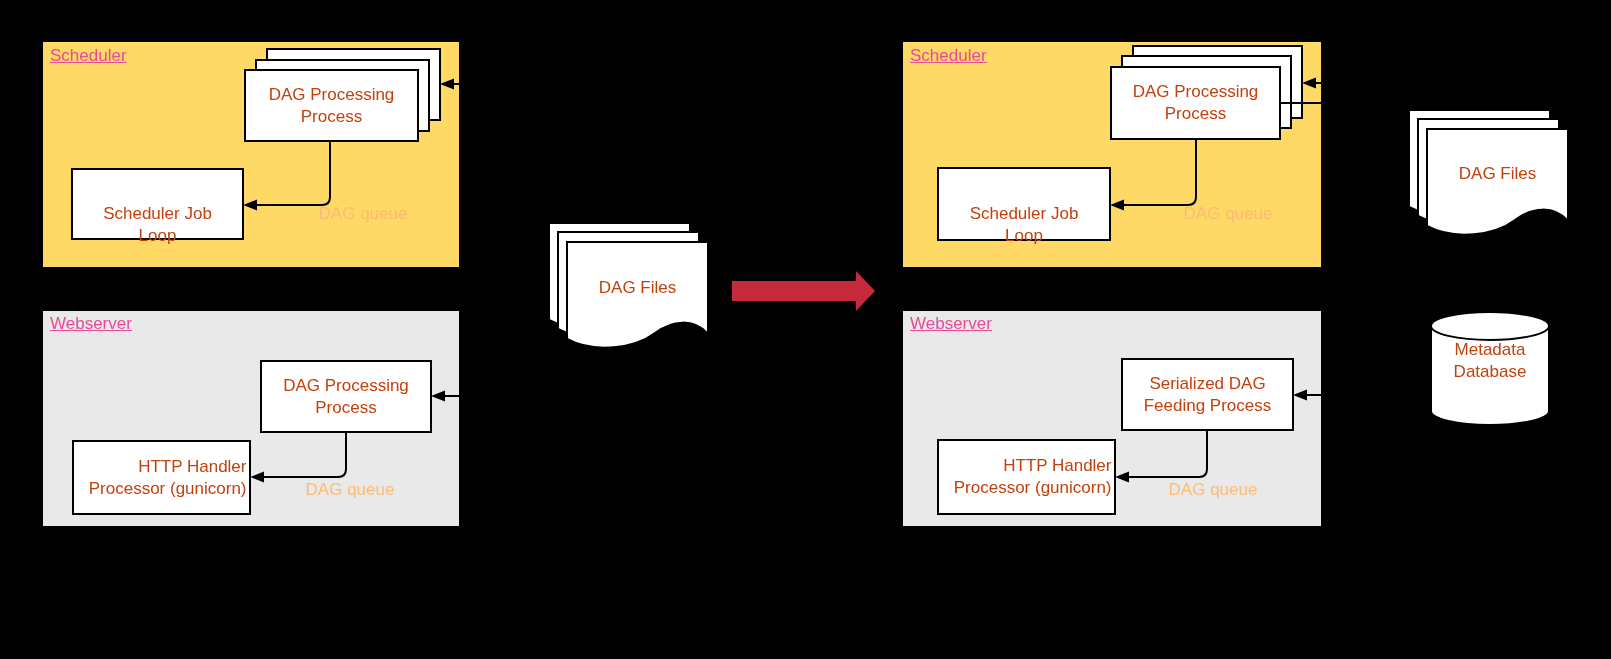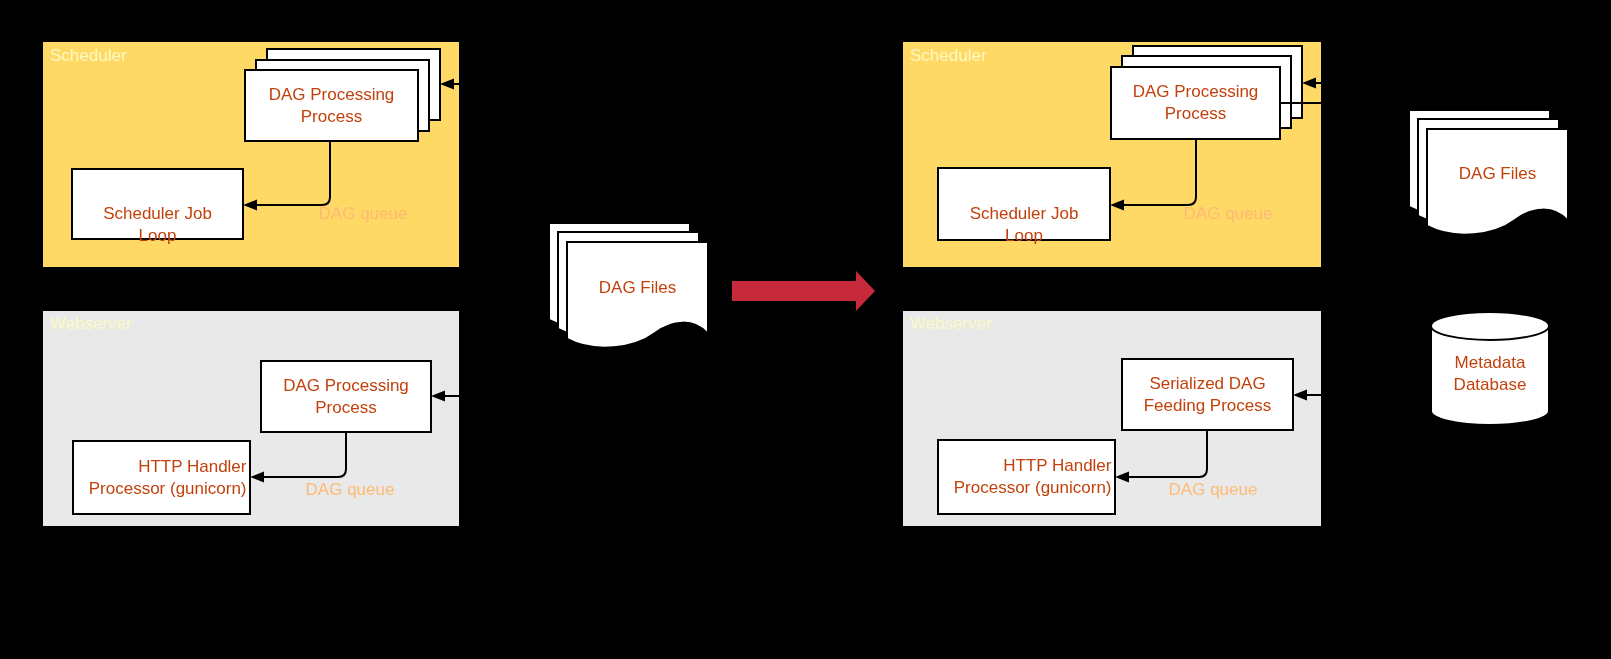--- a/index.html
+++ b/index.html
@@ -5,21 +5,21 @@
   html,body{margin:0;padding:0;background:#000;}
   .stage{
     position:relative;
     width:1611px;height:659px;
     background:#000;
     font-family:"Liberation Sans","DejaVu Sans",sans-serif;
     color:#000;
     overflow:hidden;
   }
   .stage svg{position:absolute;left:0;top:0;}
-  .txt{position:absolute;font-size:17px;line-height:22px;color:#fef9c3;}
+  .txt{position:absolute;font-size:17px;line-height:22px;color:#ec4899;text-decoration:underline;}
   .container-label{font-size:17px;}
   .box-label{
     position:absolute;display:flex;align-items:center;justify-content:center;
     text-align:center;font-size:17px;line-height:22px;color:#c2410c;
   }
   .box-label span{display:inline-block;}
   .w155 span{max-width:155px;}
   .w130 span{max-width:130px;margin-top:42px;}
   .w170 span{max-width:170px;text-align:right;}
   .w105 span{max-width:105px;}
@@ -162,17 +162,17 @@
   <div class="queue-label" style="left:295px;top:479px;">DAG queue</div>
   <div class="queue-label" style="left:1173px;top:203px;">DAG queue</div>
   <div class="queue-label" style="left:1158px;top:479px;">DAG queue</div>
 
   <div class="box-label" style="left:567px;top:242px;width:141px;height:92px;">
     <span>DAG Files</span>
   </div>
   <div class="box-label" style="left:1427px;top:129px;width:141px;height:90px;">
     <span>DAG Files</span>
   </div>
-  <div class="box-label w105" style="left:1431px;top:328px;width:118px;height:92px;">
+  <div class="box-label w105" style="left:1431px;top:315px;width:118px;height:92px;">
     <span>Metadata Database</span>
   </div>
 
 </div>
 
 </body></html>

